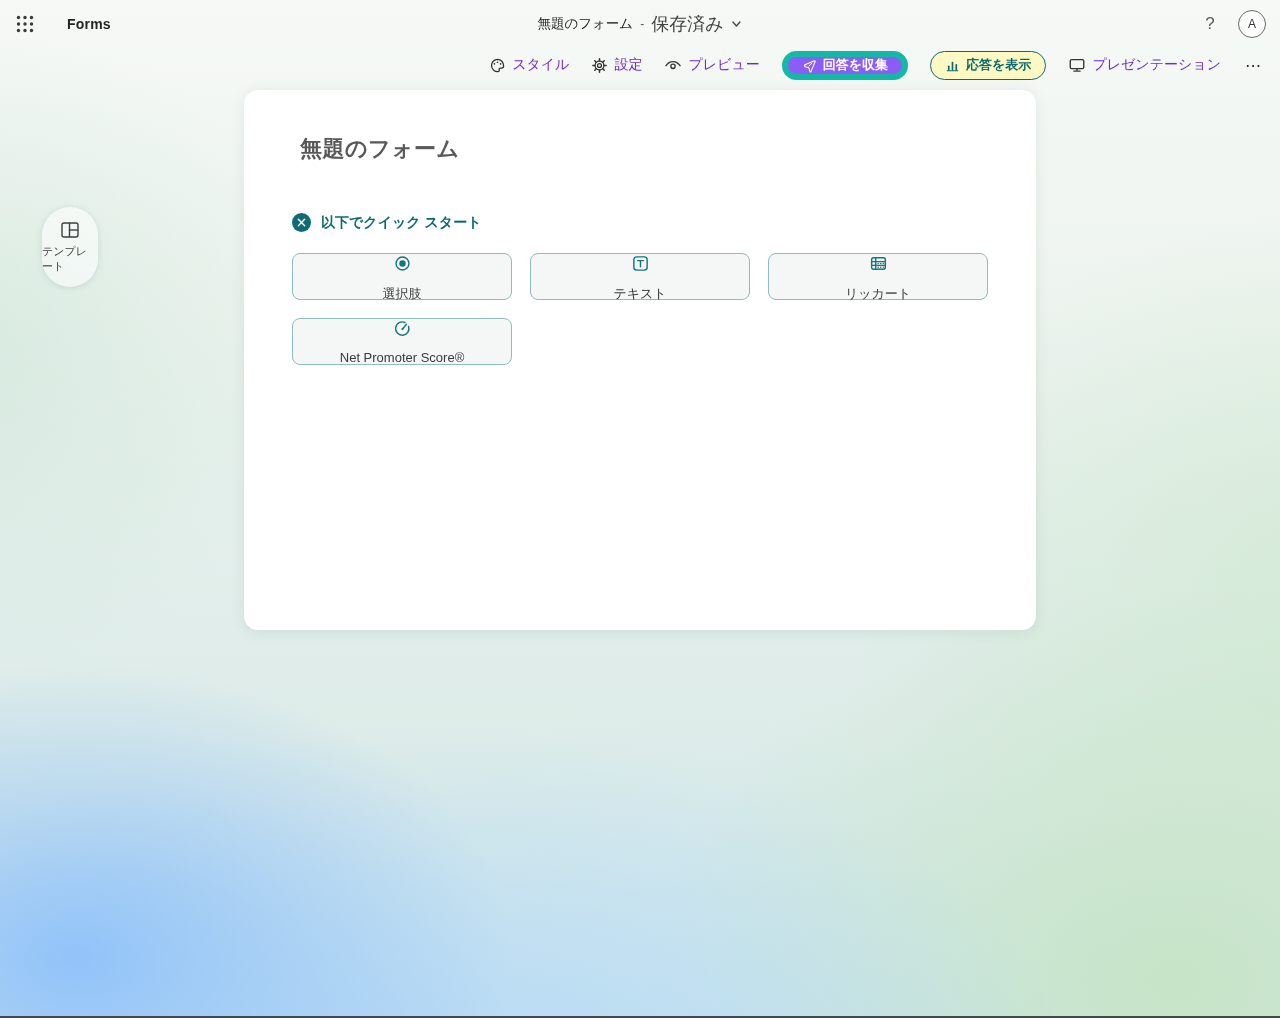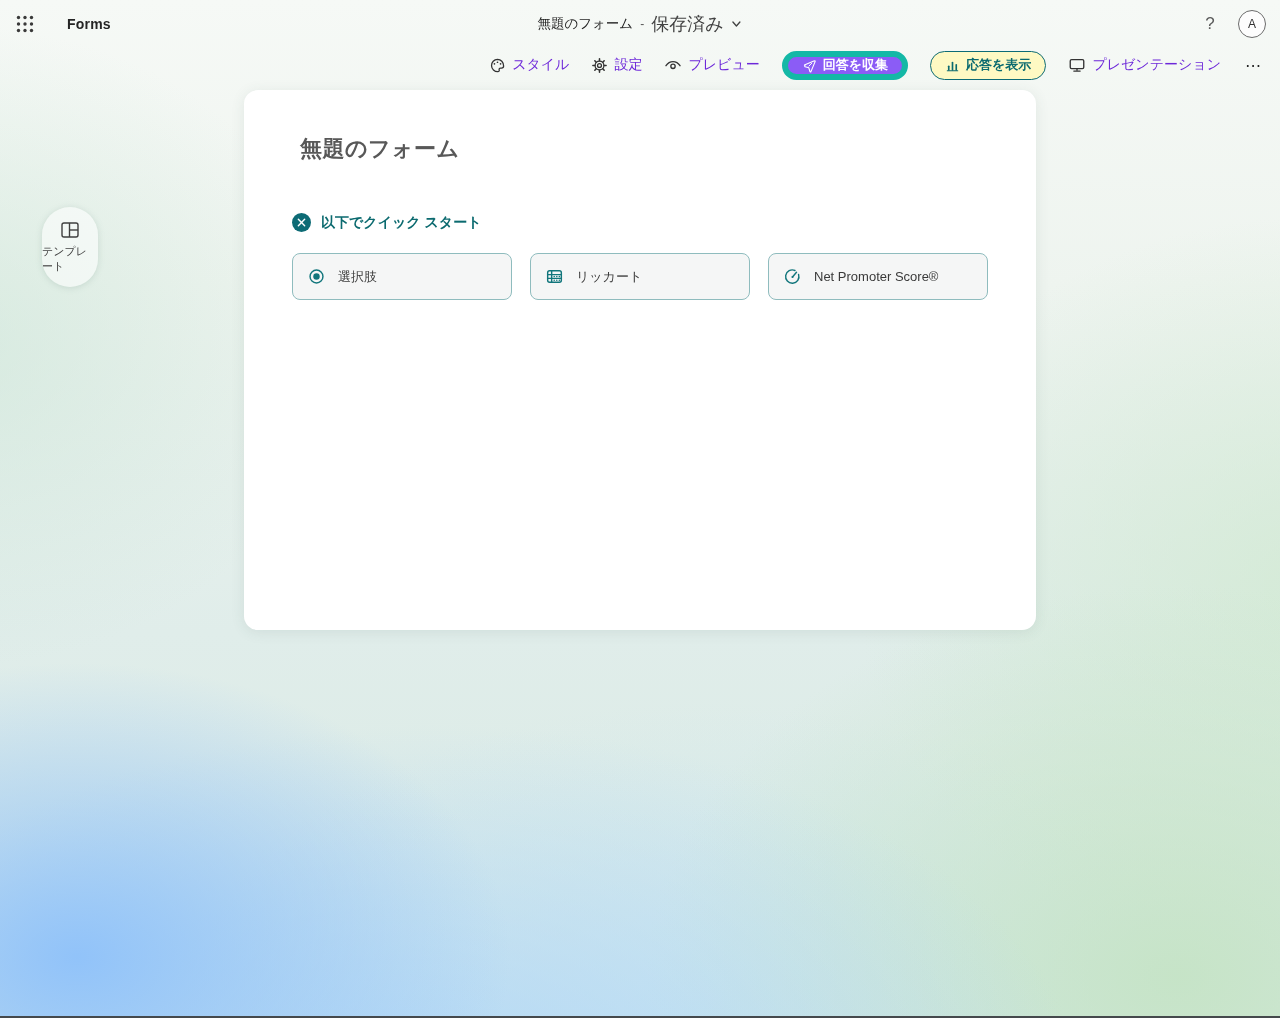--- a/index.html
+++ b/index.html
@@ -50,21 +50,21 @@
   .card { position:absolute; left:244px; top:90px; width:792px; height:540px; background:#ffffff;
     border-radius:14px; box-shadow:0 2px 14px rgba(60,90,80,0.10); }
   .form-title { position:absolute; left:56px; top:44px; font-size:22px; font-weight:600; color:#585858; letter-spacing:.5px; }
   .quickstart-row { position:absolute; left:48px; top:123px; display:flex; align-items:center; gap:10px; cursor:default; }
   .qs-close { width:19px; height:19px; border-radius:50%; background:#0d6b75; display:flex; align-items:center; justify-content:center; cursor:pointer; flex:none; }
   .qs-label { font-size:14px; font-weight:bold; color:#0b6a6f; }
 
   .tile-grid { position:absolute; left:48px; top:163px; width:716px; display:grid;
     grid-template-columns:repeat(3,220px); grid-auto-rows:47px; column-gap:18px; row-gap:18px; }
   .tile { background:#f5f6f6; border:1px solid #8fbcbe; border-radius:8px; display:flex; align-items:center;
-    gap:12px; padding:0 14px; cursor:pointer; }
+    gap:12px; padding:0 14px; cursor:pointer;flex-direction:column; }
   .tile-label { font-size:13px; color:#3a3a3a; }
   .tile svg { flex:none; display:block; }
 
   .ic-teal { stroke:#12767c; fill:none; stroke-width:1.5; stroke-linecap:round; stroke-linejoin:round; }
 </style>
 </head>
 <body>
 
 <div class="topbar">
   <div class="waffle">
@@ -195,20 +195,27 @@
   <div class="tile-grid">
 
     <div class="tile">
       <svg width="19" height="19" viewBox="0 0 20 20">
         <circle class="ic-teal" cx="10" cy="10" r="6.8"></circle>
         <circle cx="10" cy="10" r="3.4" fill="#12767c"></circle>
       </svg>
       <span class="tile-label">選択肢</span>
     </div>
 
+    <div class="tile">
+      <svg width="19" height="19" viewBox="0 0 20 20">
+        <rect class="ic-teal" x="3" y="3" width="14" height="14" rx="3"></rect>
+        <path class="ic-teal" d="M7 7h6 M10 7v6.5"></path>
+      </svg>
+      <span class="tile-label">テキスト</span>
+    </div>
 
 
 
 
     <div class="tile">
       <svg width="19" height="19" viewBox="0 0 20 20">
         <rect class="ic-teal" x="2.8" y="4" width="14.4" height="12" rx="2"></rect>
         <line class="ic-teal" x1="7" y1="4" x2="7" y2="16"></line>
         <line class="ic-teal" x1="2.8" y1="8" x2="17.2" y2="8"></line>
         <line class="ic-teal" x1="2.8" y1="12" x2="17.2" y2="12"></line>

